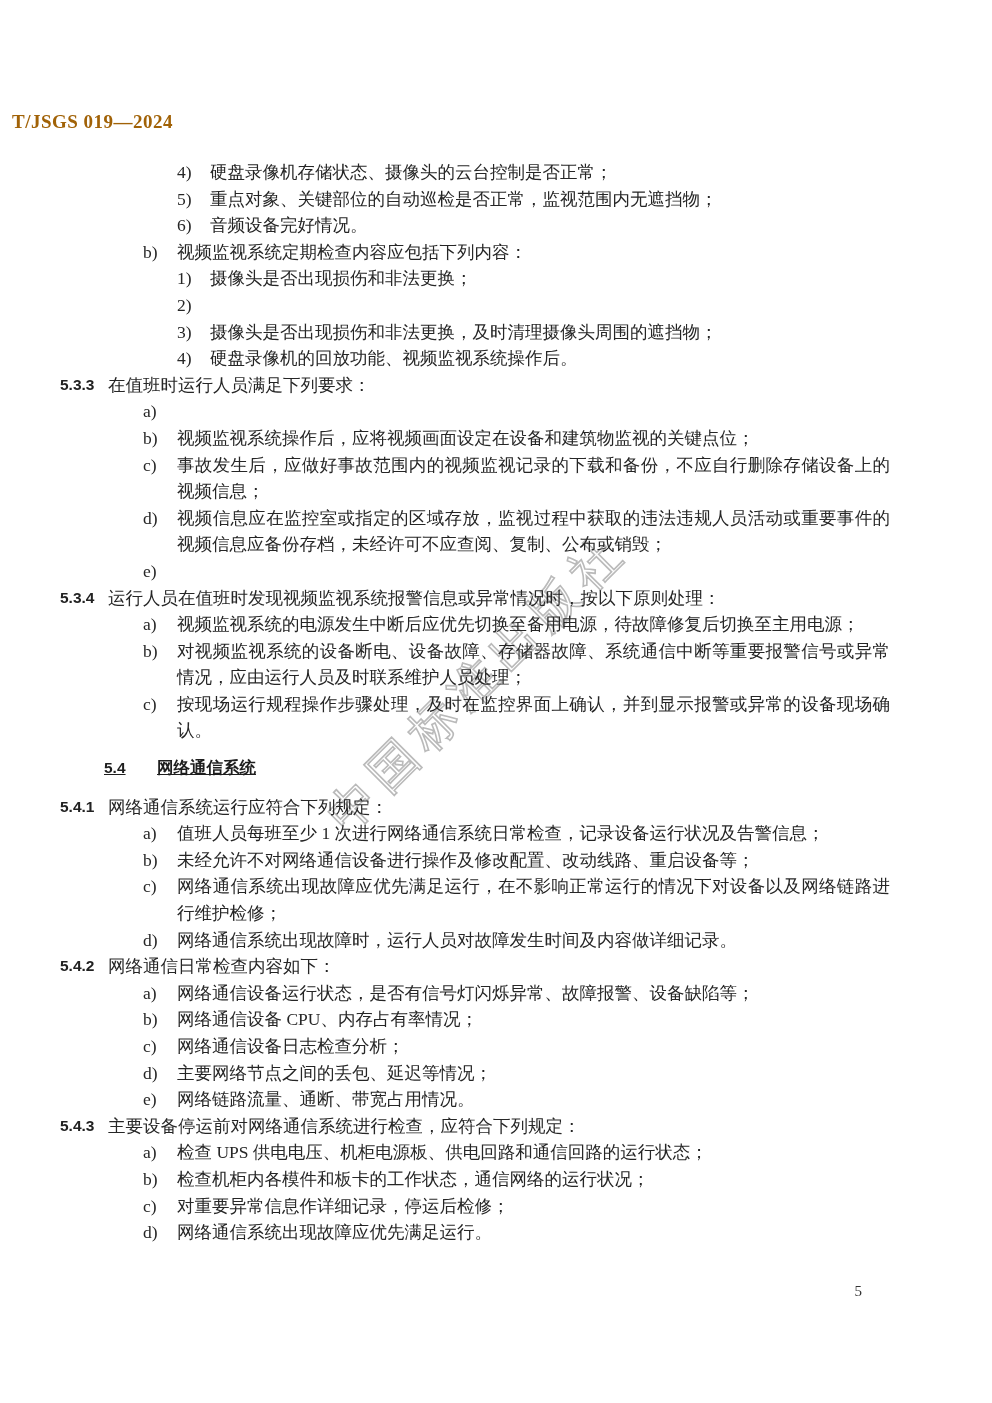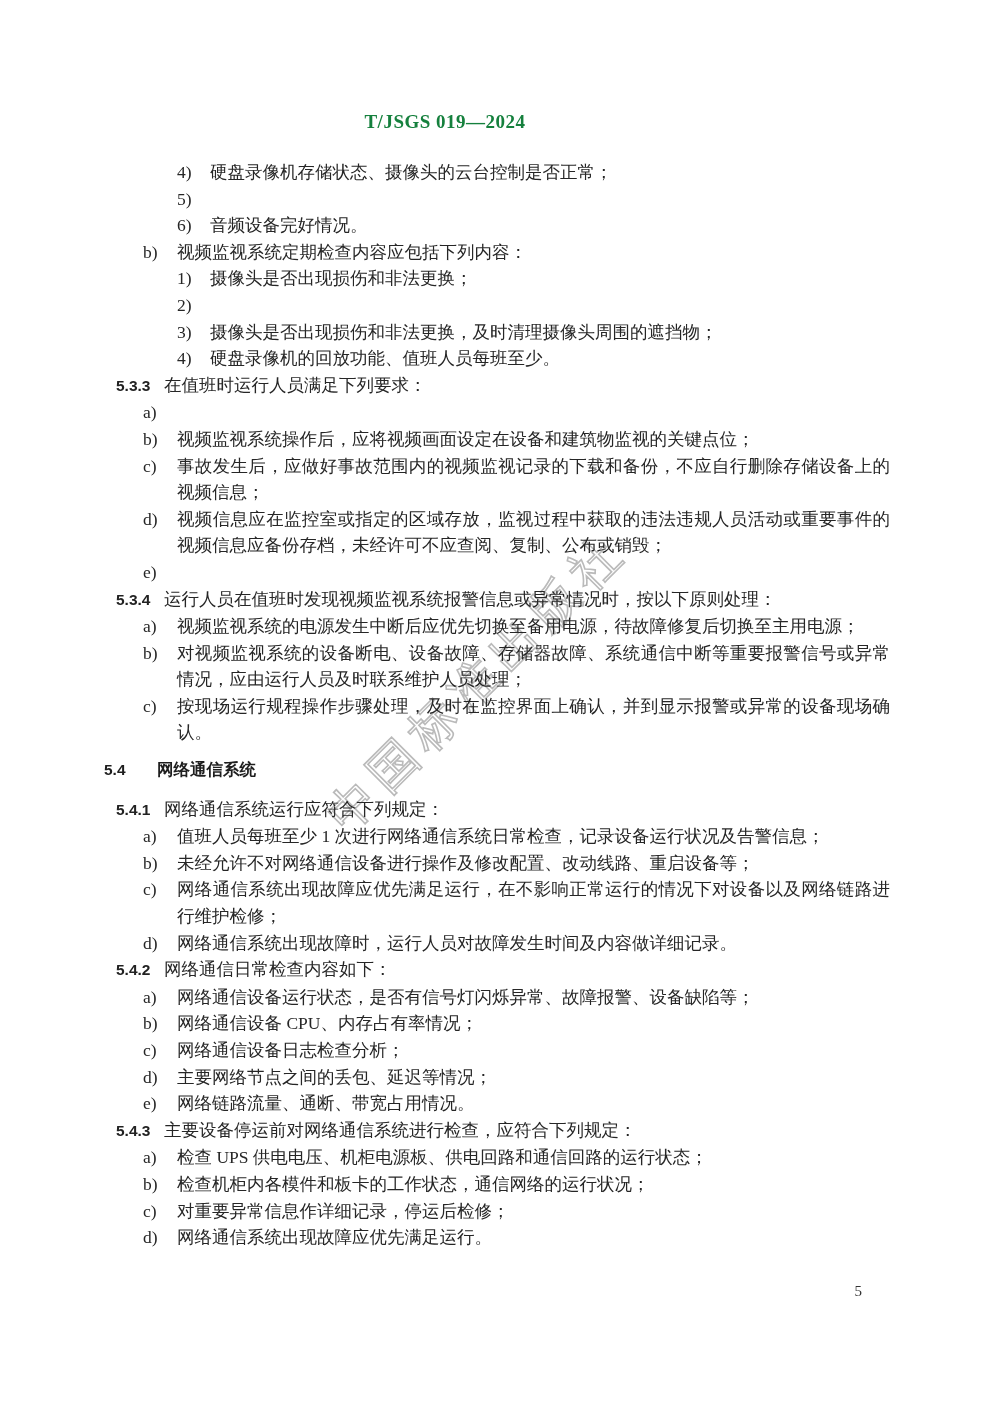--- a/index.html
+++ b/index.html
@@ -5,49 +5,49 @@
   html,body{margin:0;padding:0;background:#e9e9e9;}
   .page{
     position:relative;
     width:992px;height:1403px;
     background:#ffffff;
     overflow:hidden;
     font-family:"Liberation Serif","DejaVu Serif",serif;
     color:#262626;
   }
   .page-header{
-    position:absolute;top:111px;left:0;width:890px;
-    text-align:center;
+    position:absolute;top:111px;left:12px;width:890px;
+    text-align:left;
     font-family:"Liberation Serif","DejaVu Serif",serif;
     font-weight:bold;font-size:19px;letter-spacing:.5px;
-    color:#15803d;
+    color:#a16207;
   }
   .content{
     position:absolute;top:159px;left:0;width:992px;z-index:1;
   }
   .block{
     display:flex;align-items:baseline;
     font-size:17.5px;line-height:26.6px;
     padding-right:102px;
     text-align:justify;
   }
   .block .text{flex:1 1 auto;min-width:0;}
   .block .marker{flex:none;}
   .num{padding-left:177px;}   .num .marker{flex:0 0 33px;}
   .alpha{padding-left:143px;} .alpha .marker{flex:0 0 34px;}
-  .section{padding-left:116px;}
+  .section{padding-left:60px;align-items:center;}
   .section .marker{
     flex:0 0 48px;
     font-family:"Liberation Sans","DejaVu Sans",sans-serif;
     font-weight:bold;font-size:15.5px;color:#222;
   }
   .heading{
     padding-left:104px;margin:10px 0 12px;
     font-family:"Liberation Sans","DejaVu Sans",sans-serif;
-    font-weight:bold;font-size:16.5px;color:#1e1e1e;
+    font-weight:bold;font-size:16.5px;color:#1e1e1e;text-decoration:underline;
   }
   .heading .marker{
     flex:0 0 53px;font-size:15.5px;
   }
   .watermark{
     position:absolute;left:477px;top:682px;
     transform:translate(-50%,-50%) rotate(-45deg);
     transform-origin:center;
     white-space:nowrap;
     font-family:"Liberation Serif","DejaVu Serif",serif;
@@ -69,20 +69,21 @@
 <div class="page">
   <div class="page-header">T/JSGS 019—2024</div>
   <div class="watermark">中国标准出版社</div>
   <div class="content">
       <div class="block num">
         <span class="marker">4)</span>
         <span class="text">硬盘录像机存储状态、摄像头的云台控制是否正常；</span>
       </div>
       <div class="block num">
         <span class="marker">5)</span>
+        <span class="text">重点对象、关键部位的自动巡检是否正常，监视范围内无遮挡物；</span>
       </div>
       <div class="block num">
         <span class="marker">6)</span>
         <span class="text">音频设备完好情况。</span>
       </div>
       <div class="block alpha">
         <span class="marker">b)</span>
         <span class="text">视频监视系统定期检查内容应包括下列内容：</span>
       </div>
       <div class="block num">
@@ -91,21 +92,21 @@
       </div>
       <div class="block num">
         <span class="marker">2)</span>
       </div>
       <div class="block num">
         <span class="marker">3)</span>
         <span class="text">摄像头是否出现损伤和非法更换，及时清理摄像头周围的遮挡物；</span>
       </div>
       <div class="block num">
         <span class="marker">4)</span>
-        <span class="text">硬盘录像机的回放功能、值班人员每班至少。</span>
+        <span class="text">硬盘录像机的回放功能、视频监视系统操作后。</span>
       </div>
       <div class="block section">
         <span class="marker">5.3.3</span>
         <span class="text">在值班时运行人员满足下列要求：</span>
       </div>
       <div class="block alpha">
         <span class="marker">a)</span>
       </div>
       <div class="block alpha">
         <span class="marker">b)</span>

